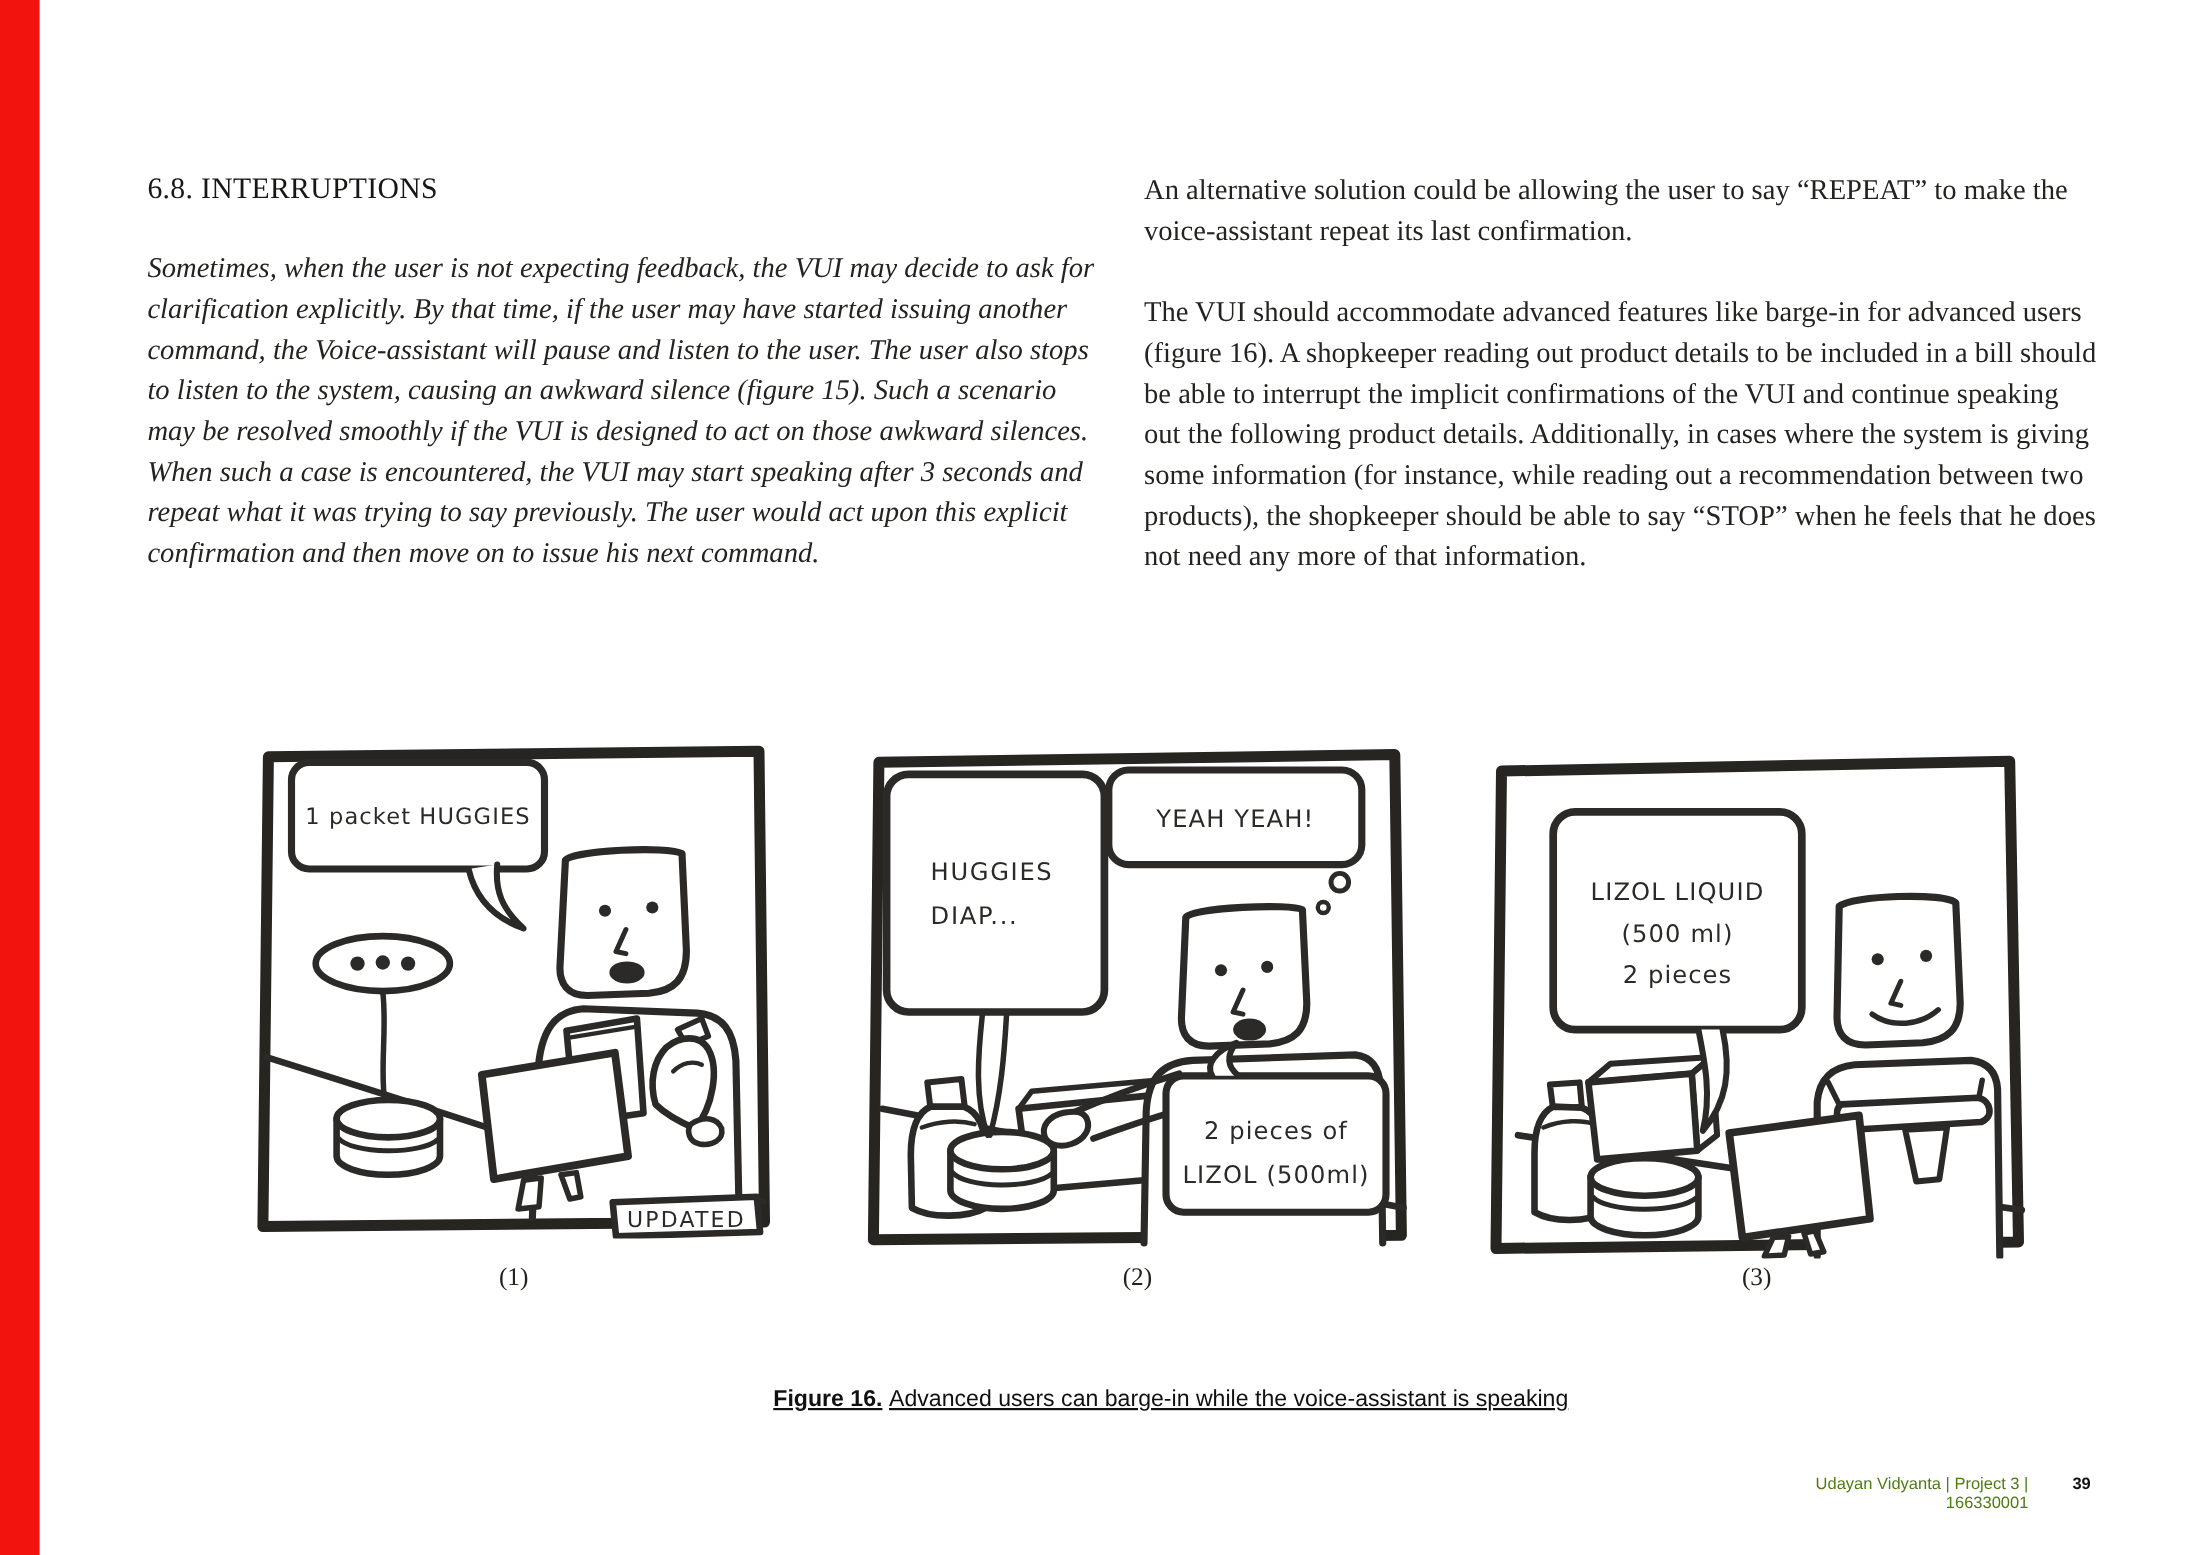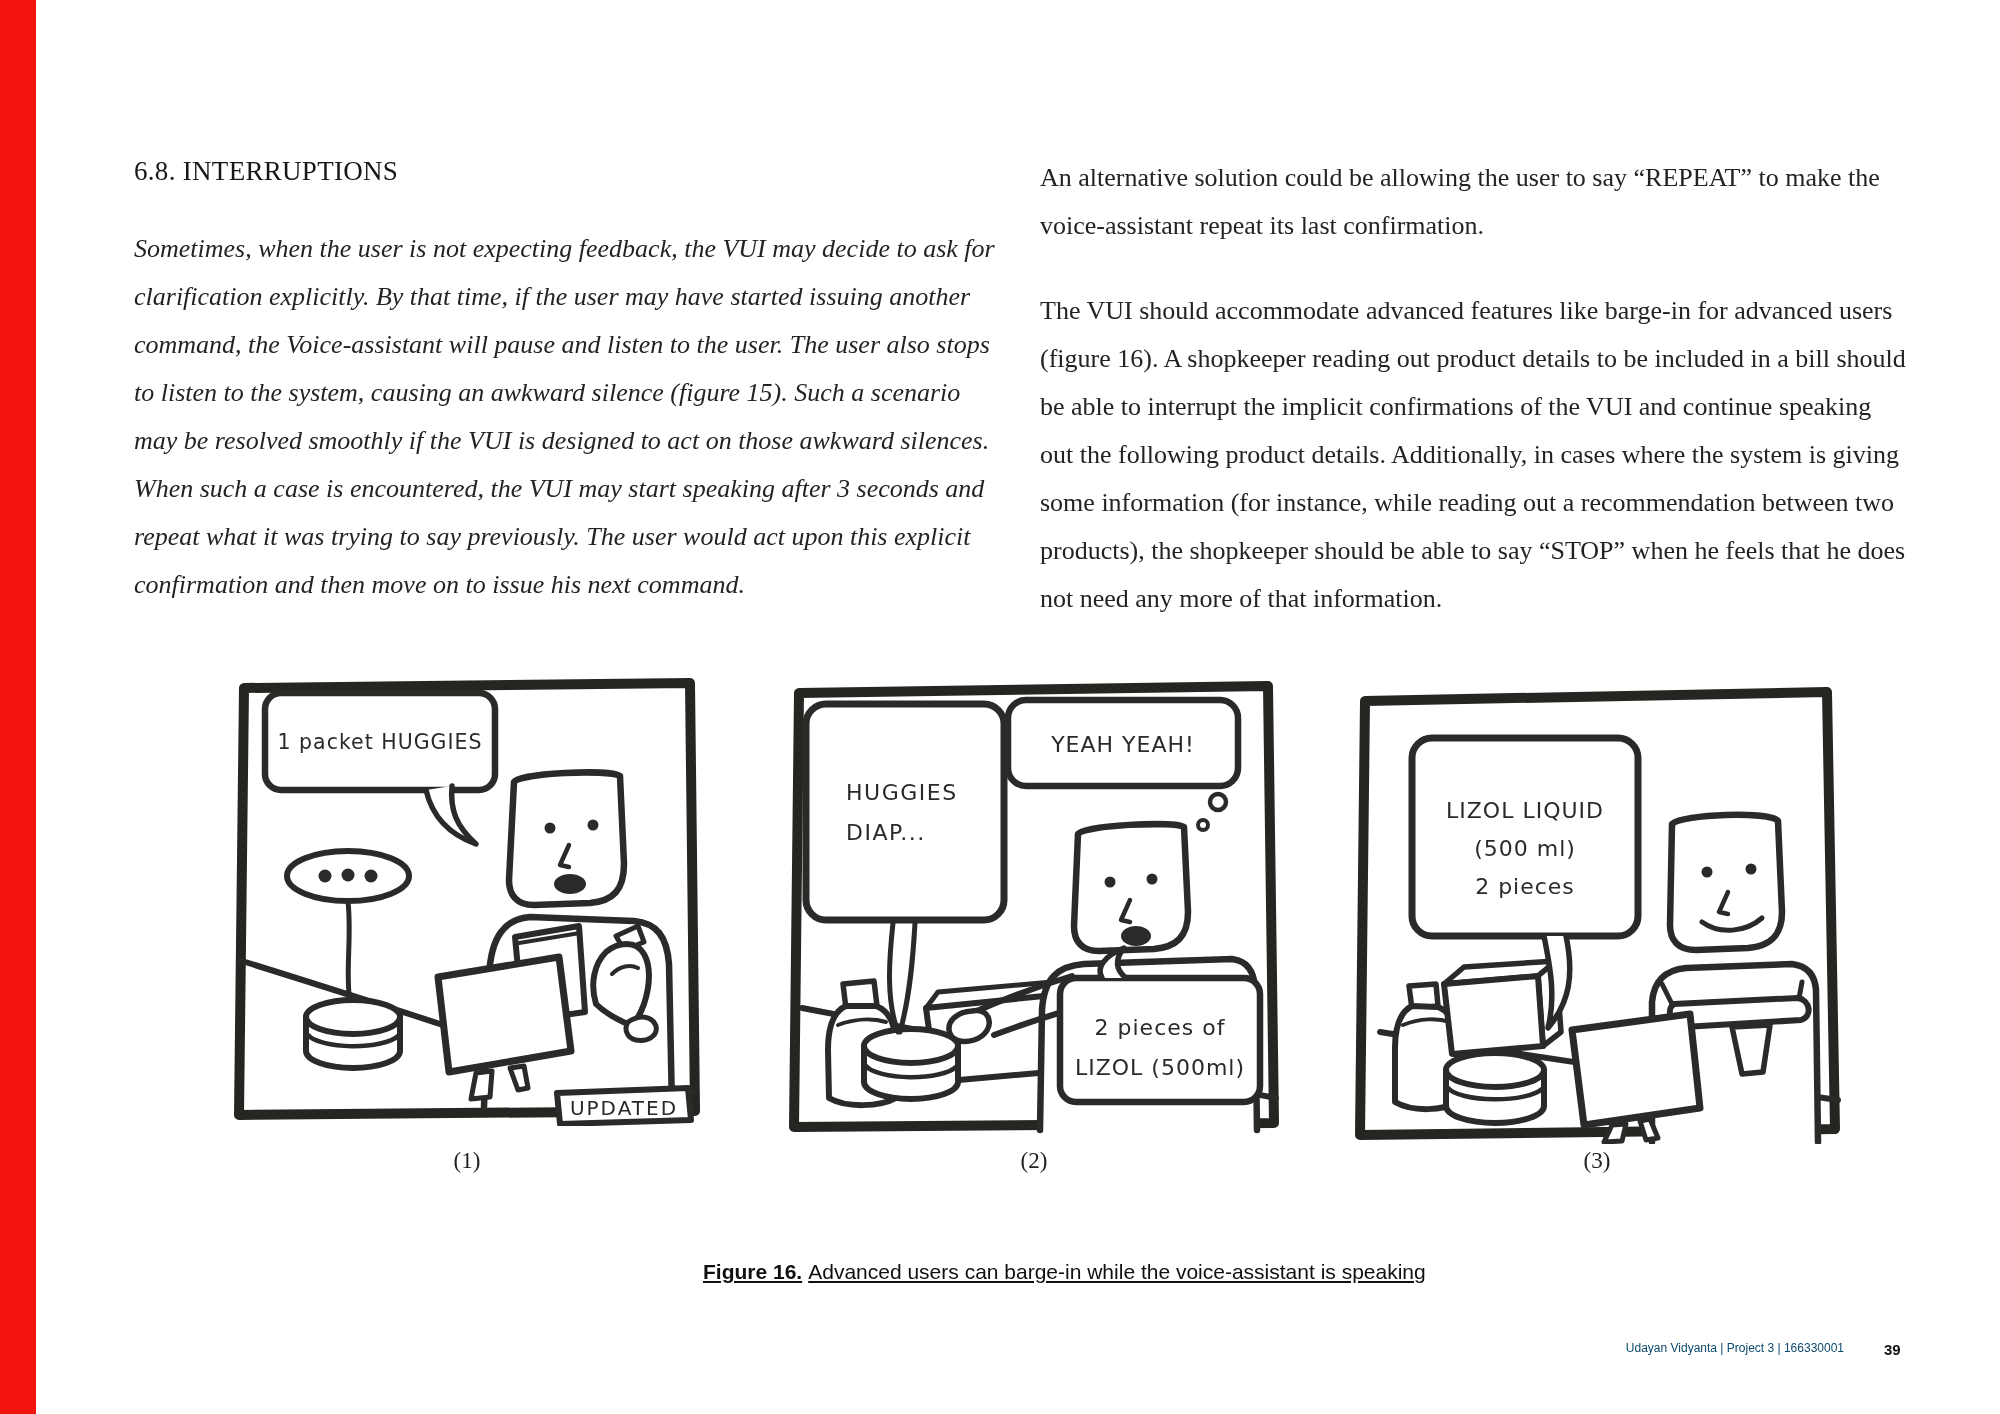--- a/index.html
+++ b/index.html
@@ -5,37 +5,37 @@
   html,body{margin:0;padding:0;}
   body{
     width:2000px;height:1414px;position:relative;background:#ffffff;
     font-family:"Liberation Serif",serif;color:#1e1e1e;overflow:hidden;
   }
   .accent-bar{position:absolute;left:0;top:0;width:36px;height:1414px;background:#f2120e;}
   .heading{
     position:absolute;left:134px;top:156px;margin:0;
     font-size:27px;font-weight:normal;letter-spacing:.3px;color:#171715;
   }
-  .col{position:absolute;font-size:26px;line-height:48px;color:#232321;}
+  .col{position:absolute;font-size:26px;line-height:37px;color:#232321;}
   .col p{margin:0 0 37px 0;}
   .col-left{left:134px;top:225px;width:868px;font-style:italic;}
   .col-right{left:1040px;top:154px;width:868px;}
   .panel{position:absolute;}
   .panel-caption{
     position:absolute;width:100px;text-align:center;
     font-size:23px;color:#22221f;
   }
   .fig-caption{
     position:absolute;left:703px;top:1260px;white-space:nowrap;
     font-family:"Liberation Sans",sans-serif;font-size:21px;color:#101010;text-decoration:underline;
   }
   .fig-caption .lab{font-weight:bold;margin-right:6px;}
   .footer-author{
     position:absolute;left:1580px;top:1341px;width:264px;text-align:right;
-    font-family:"Liberation Sans",sans-serif;font-size:12px;color:#0c4a6e;
+    font-family:"Liberation Sans",sans-serif;font-size:15px;color:#4d7c0f;
   }
   .footer-page{
     position:absolute;left:1884px;top:1341px;
     font-family:"Liberation Sans",sans-serif;font-size:15px;font-weight:bold;color:#111;text-align:center;
   }
   
   .ln{fill:none;stroke:#2b2a28;stroke-width:6;stroke-linecap:round;stroke-linejoin:round;}
   .fw{fill:#ffffff;stroke:#2b2a28;stroke-width:6;stroke-linecap:round;stroke-linejoin:round;}
   .bd{fill:none;stroke:#262522;stroke-width:10;stroke-linecap:round;stroke-linejoin:round;}
   .ink{fill:#2b2a28;stroke:none;}

